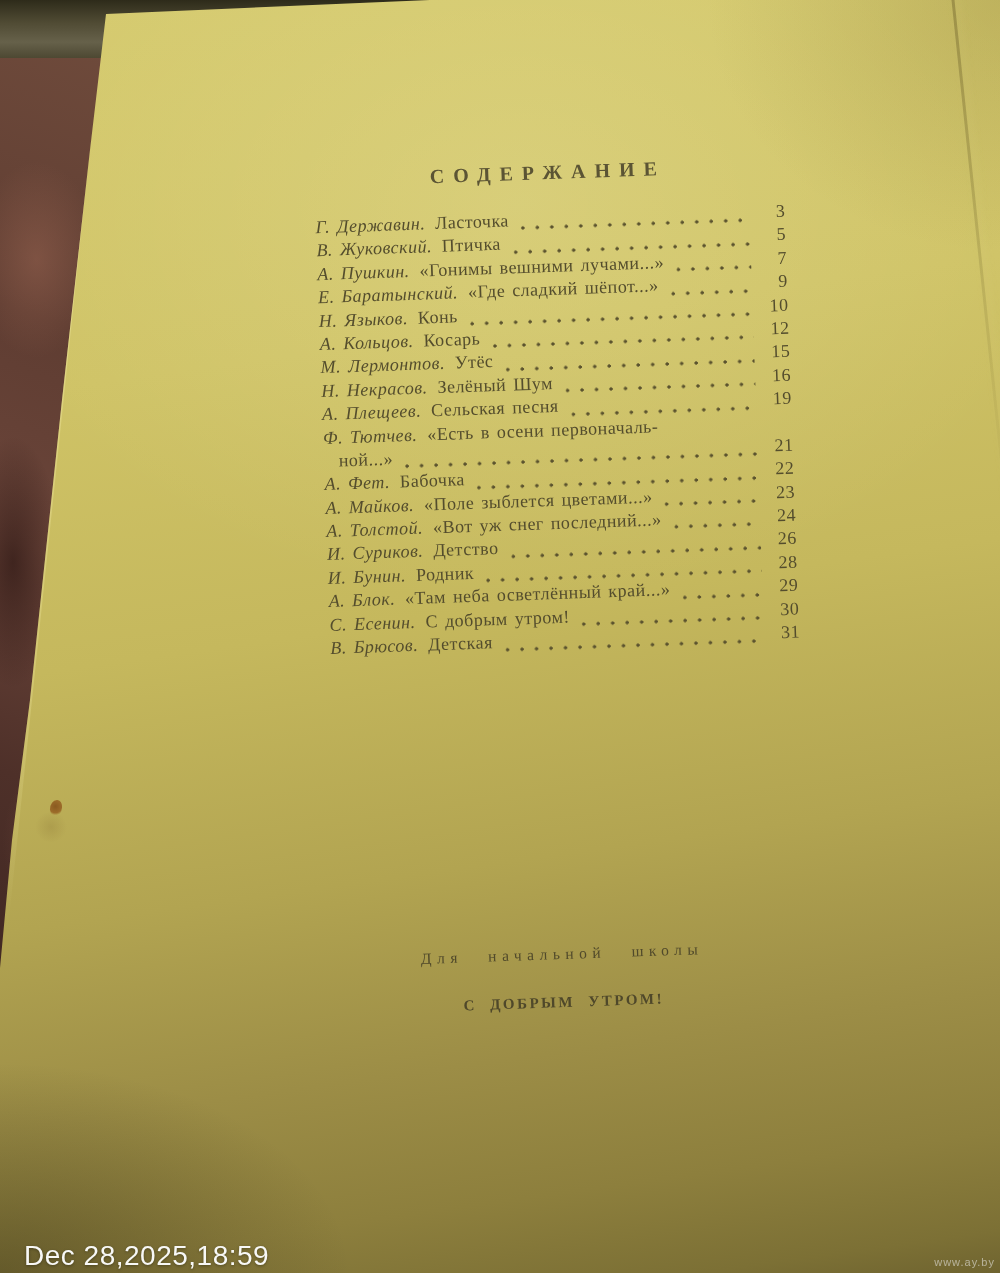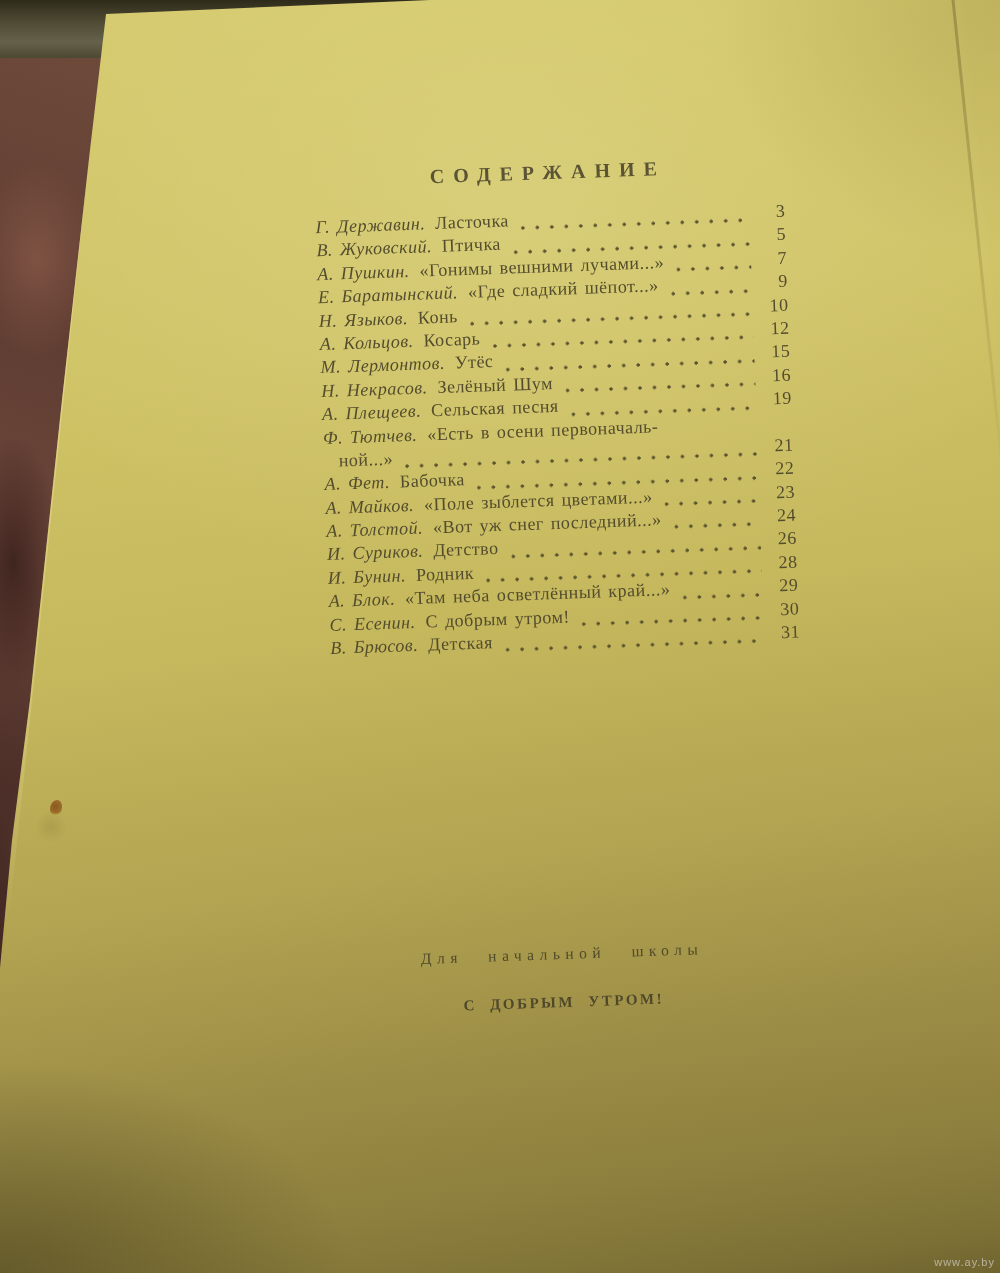--- a/index.html
+++ b/index.html
@@ -228,14 +228,15 @@
         <div class="colophon-line"></div>
         <div class="colophon-line"></div>
         <div class="colophon-line"></div>
         <div class="colophon-line"></div>
         <div class="colophon-line"></div>
         <div class="colophon-line"></div>
         <div class="colophon-line center"></div>
       </div>
   </div>
 
+  <div class="timestamp">Dec 28,2025,18:59</div>
   <div class="watermark">www.ay.by</div>
 </div>
 
 </body></html>

